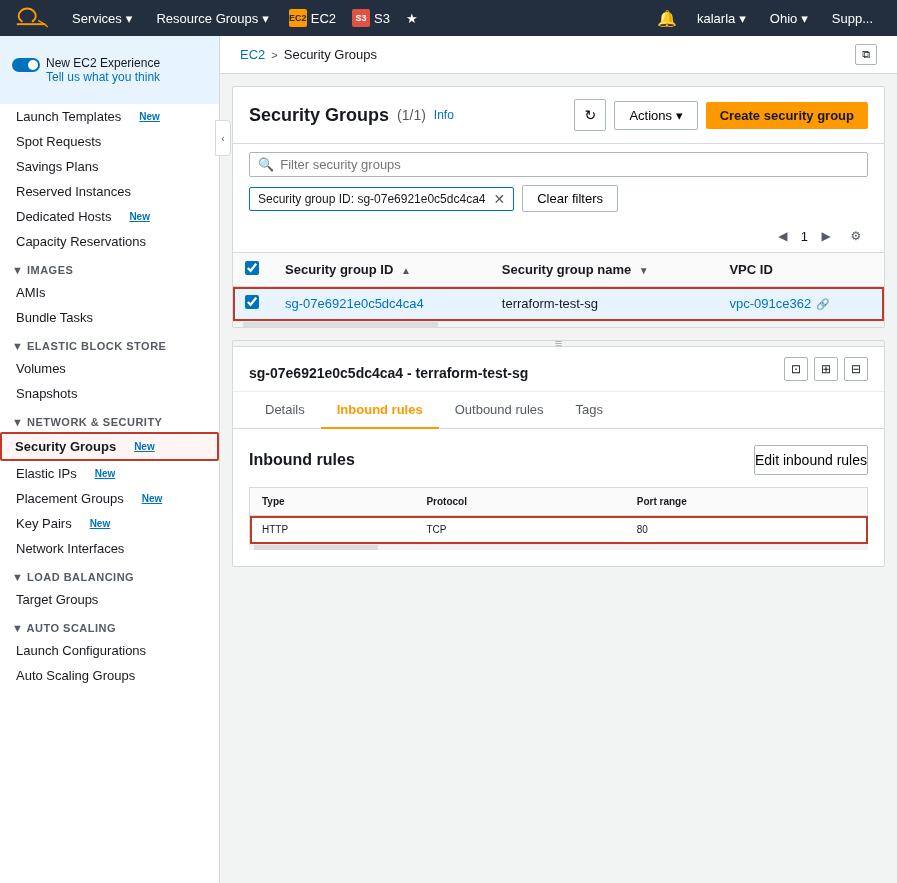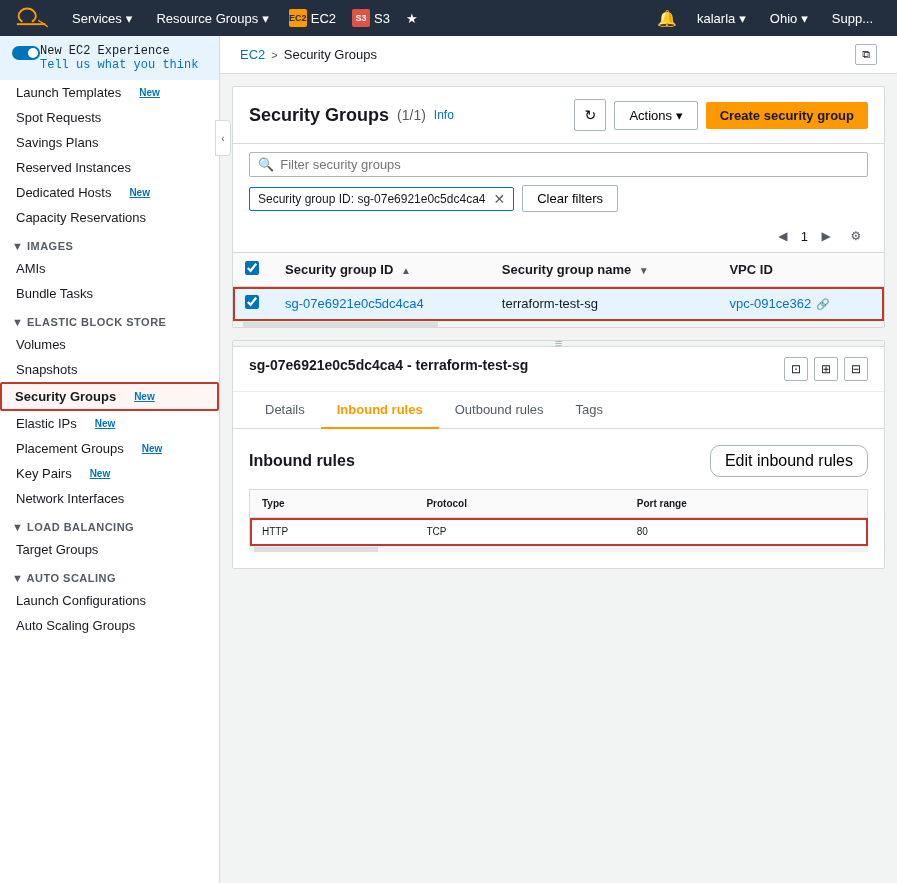--- a/index.html
+++ b/index.html
@@ -56,25 +56,25 @@
     .sidebar {
       width: 220px;
       min-width: 220px;
       background: #fff;
       border-right: 1px solid #d5dbdb;
       overflow-y: auto;
       font-size: 13px;
     }
     .sidebar-new-exp {
       background: #e8f4fd;
-      padding: 8px 12px;
+      padding: 20px 12px;
       font-size: 12px;
       display: flex;
       align-items: flex-start;
-      font-family: Liberation Mono, monospace;
+      gap: 6px;
     }
     .toggle-switch {
       width: 28px; height: 14px;
       background: #0073bb;
       border-radius: 7px;
       position: relative;
       flex-shrink: 0;
       margin-top: 2px;
     }
     .toggle-switch::after {
@@ -328,21 +328,21 @@
       border-bottom: 1px solid #d5dbdb;
       display: flex;
       align-items: center;
       justify-content: center;
       cursor: row-resize;
       color: #aab7b8;
     }
     .detail-header {
       padding: 10px 16px;
       display: flex;
-      align-items: flex-start;
+      align-items: flex-end;
       justify-content: space-between;
       border-bottom: 1px solid #eaeded;
     }
     .detail-title {
       font-size: 14px;
       font-weight: 600;
       color: #16191f;
     }
     .detail-icons {
       display: flex;
@@ -385,26 +385,26 @@
       display: flex;
       align-items: center;
       justify-content: space-between;
       margin-bottom: 12px;
     }
     .inbound-title {
       font-size: 16px;
       font-weight: 600;
     }
     .btn-edit {
-      padding: 6px 14px;
+      padding: 6px 0;
       border: 1px solid #aab7b8;
       background: #fff;
-      border-radius: 10px;
-      cursor: pointer;
-      font-size: 16px;
+      border-radius: 2px;
+      cursor: pointer;
+      font-size: 14px;
     }
 
     .rules-table {
       width: 100%;
       border-collapse: collapse;
       font-size: 10px;
       border: 1px solid #d5dbdb;
       border-radius: 2px;
     }
     .rules-table th {
@@ -539,20 +539,23 @@
     <div class="sidebar-section-header">
       <span>▼</span> ELASTIC BLOCK STORE
     </div>
     <div class="sidebar-item">
       <span>Volumes</span>
     </div>
     <div class="sidebar-item">
       <span>Snapshots</span>
     </div>
 
+    <div class="sidebar-section-header">
+      <span>▼</span> NETWORK &amp; SECURITY
+    </div>
     <div class="sidebar-item active" style="border: 2px solid #c0392b; border-radius:2px; background:#fff5f5;">
       <span>Security Groups</span>
       <span class="new-badge">New</span>
     </div>
     <div class="sidebar-item">
       <span>Elastic IPs</span>
       <span class="new-badge">New</span>
     </div>
     <div class="sidebar-item">
       <span>Placement Groups</span>

